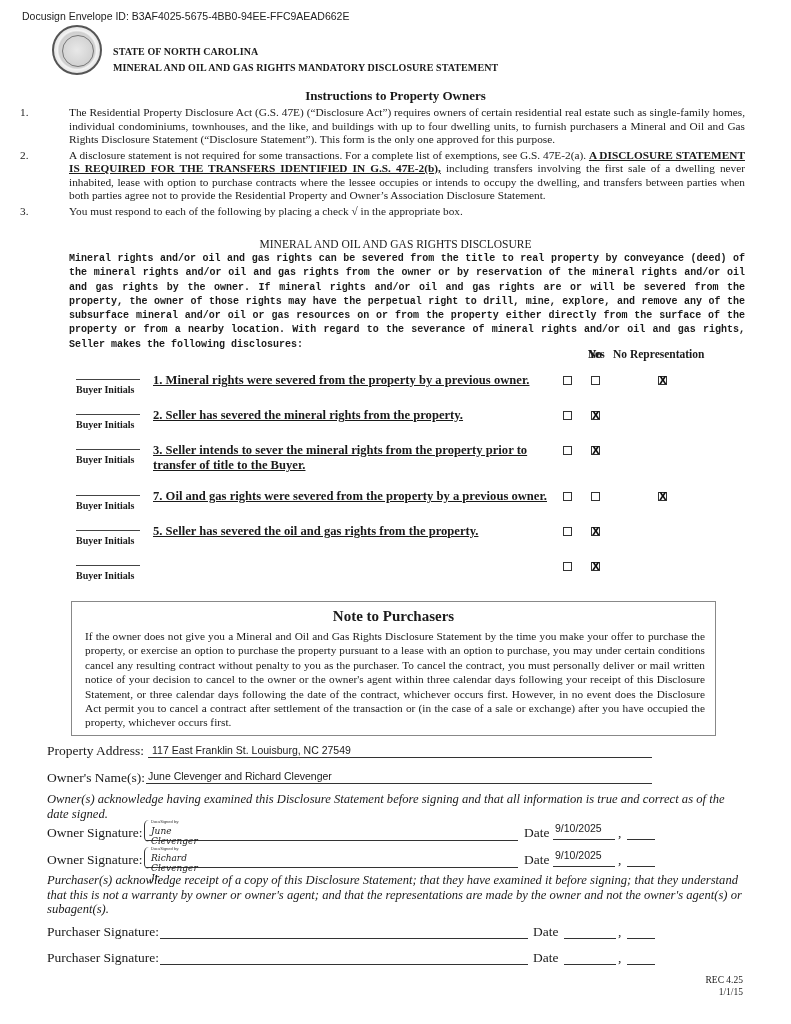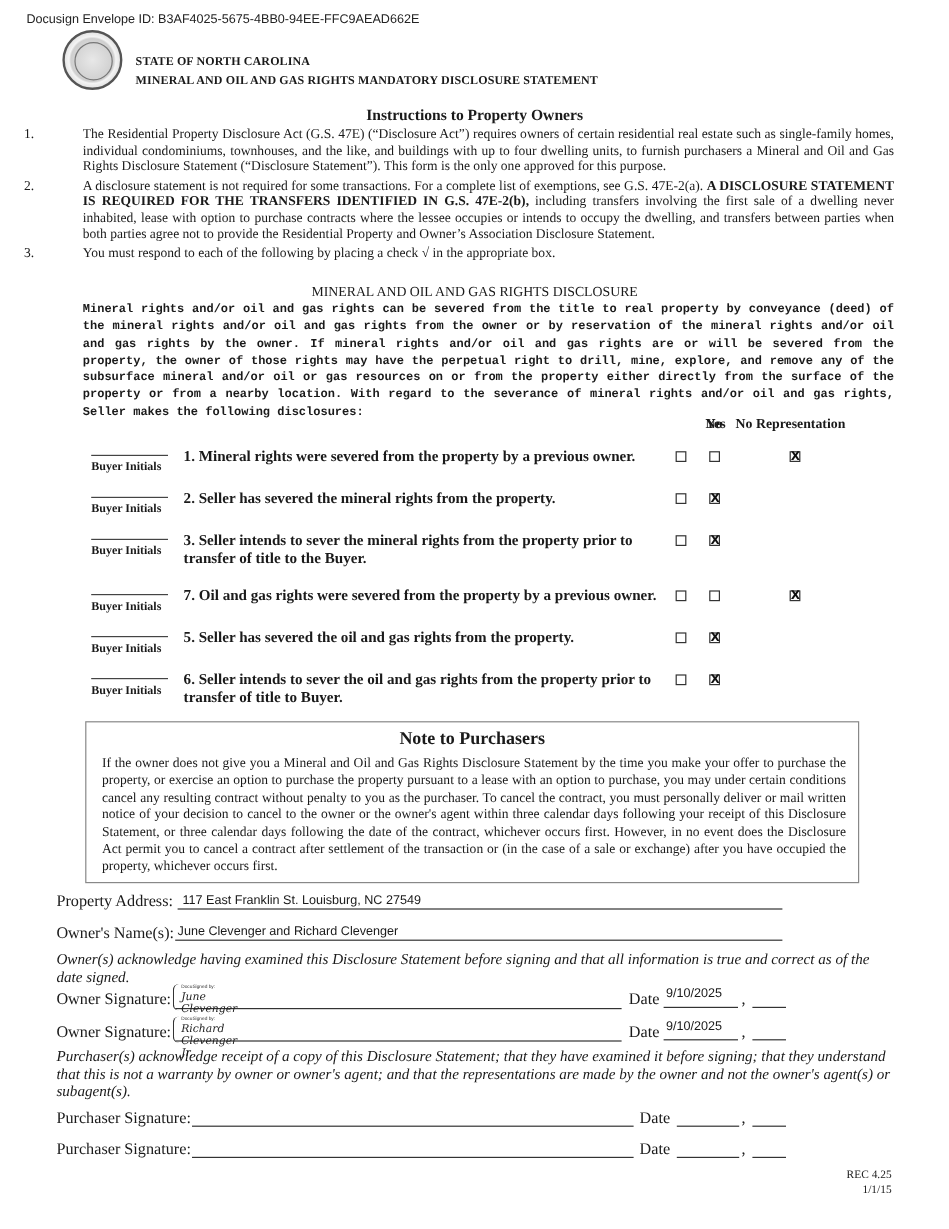--- a/index.html
+++ b/index.html
@@ -9,29 +9,29 @@
   .envelope { left: 22px; top: 10px; font-family: "Liberation Sans", sans-serif; font-size: 10.5px; color: #222; }
   .seal { left: 52px; top: 25px; width: 50px; height: 50px; border-radius: 50%;
           border: 2px solid #555; box-sizing: border-box; background: radial-gradient(circle, #e8e8e8 0%, #cfcfcf 55%, #f4f4f4 60%, #bbb 100%); }
   .seal::after { content: ""; position: absolute; left: 8px; top: 8px; width: 30px; height: 30px; border-radius: 50%; border: 1px solid #777; }
   .title { left: 113px; top: 44px; font-weight: bold; font-size: 10px; line-height: 16px; letter-spacing: 0.1px; }
   .instr-head { left: 0; width: 791px; top: 88px; text-align: center; font-weight: bold; font-size: 13px; }
   .list { left: 20px; top: 106px; width: 725px; font-size: 11.3px; line-height: 13.5px; }
   .li { display: flex; margin-bottom: 2px; }
   .li .num { width: 49px; flex: none; padding-left: 0px; }
   .li .txt { flex: 1; text-align: justify; }
-  .bu { font-weight: bold; }
+  .bu { font-weight: bold; text-decoration: underline; }
   .disc-head { left: 0; width: 791px; top: 238px; text-align: center; font-size: 11.5px; }
   .disc-para { left: 69px; top: 252px; width: 676px; font-weight: bold; font-size: 10px; line-height: 14.3px; text-align: justify; font-family: Liberation Mono, monospace; }
   .col-head { top: 348px; font-weight: bold; font-size: 11.5px; }
   .q-row { left: 76px; width: 690px; height: 40px; }
   .initials { position: absolute; left: 0; top: 0; width: 66px; }
   .initials .line { width: 64px; border-top: 1px solid #444; margin-top: 6px; }
   .initials .lbl { font-size: 10px; font-weight: bold; margin-top: 4px; white-space: nowrap; }
-  .q-text { position: absolute; left: 77px; top: 0; width: 400px; font-weight: bold; font-size: 12.6px; line-height: 14.5px; }
+  .q-text { position: absolute; left: 77px; top: 0; width: 400px; font-weight: bold; font-size: 12.6px; line-height: 14.5px; text-decoration: underline; }
   .cb { position: absolute; width: 9px; height: 9px; border: 1px solid #333; box-sizing: border-box; font-size: 10px; line-height: 7px; text-align: center; font-family: "DejaVu Sans", sans-serif; font-weight: bold; color: #111; }
   .note-box { left: 71px; top: 601px; width: 645px; height: 135px; border: 1.5px solid #888; box-sizing: border-box; }
   .note-title { text-align: center; font-size: 15px; font-weight: bold; margin-top: 6px; }
   .note-text { padding: 4px 10px 0 13px; font-size: 11.3px; line-height: 14.4px; text-align: justify; font-family: Liberation Serif, serif; }
   .field-label { font-size: 13.5px; }
   .field-line { position: absolute; border-bottom: 1px solid #333; }
   .fill { font-family: "Liberation Sans", sans-serif; font-size: 10.5px; position: absolute; }
   .ack { left: 47px; width: 700px; font-style: italic; font-size: 12.6px; line-height: 14.5px; }
   .sigbox { position: absolute; width: 60px; height: 22px; border-left: 1px solid #333; border-top-left-radius: 5px; border-bottom-left-radius: 5px; }
   .sigbox .tiny { position: absolute; font-family: "Liberation Sans", sans-serif; font-size: 4px; color: #333; }
@@ -118,21 +118,20 @@
       </div>
       <div class="q-text">5. Seller has severed the oil and gas rights from the property.</div>
       <div class="cb" style="left:487px; top:3px;"></div>
       <div class="cb" style="left:515px; top:3px;">X</div>
     </div>
     <div class="abs q-row" style="top: 559px;">
       <div class="initials">
         <div class="line"></div>
         <div class="lbl">Buyer Initials</div>
       </div>
-      <div class="q-text">6. Seller intends to sever the oil and gas rights from the property prior to transfer of title to Buyer.</div>
       <div class="cb" style="left:487px; top:3px;"></div>
       <div class="cb" style="left:515px; top:3px;">X</div>
     </div>
   </div>
 
 <div class="abs note-box">
   <div class="note-title">Note to Purchasers</div>
   <div class="note-text">If the owner does not give you a Mineral and Oil and Gas Rights Disclosure Statement by the time you make your offer to purchase the property, or exercise an option to purchase the property pursuant to a lease with an option to purchase, you may under certain conditions cancel any resulting contract without penalty to you as the purchaser. To cancel the contract, you must personally deliver or mail written notice of your decision to cancel to the owner or the owner's agent within three calendar days following your receipt of this Disclosure Statement, or three calendar days following the date of the contract, whichever occurs first. However, in no event does the Disclosure Act permit you to cancel a contract after settlement of the transaction or (in the case of a sale or exchange) after you have occupied the property, whichever occurs first.</div>
 </div>
 

